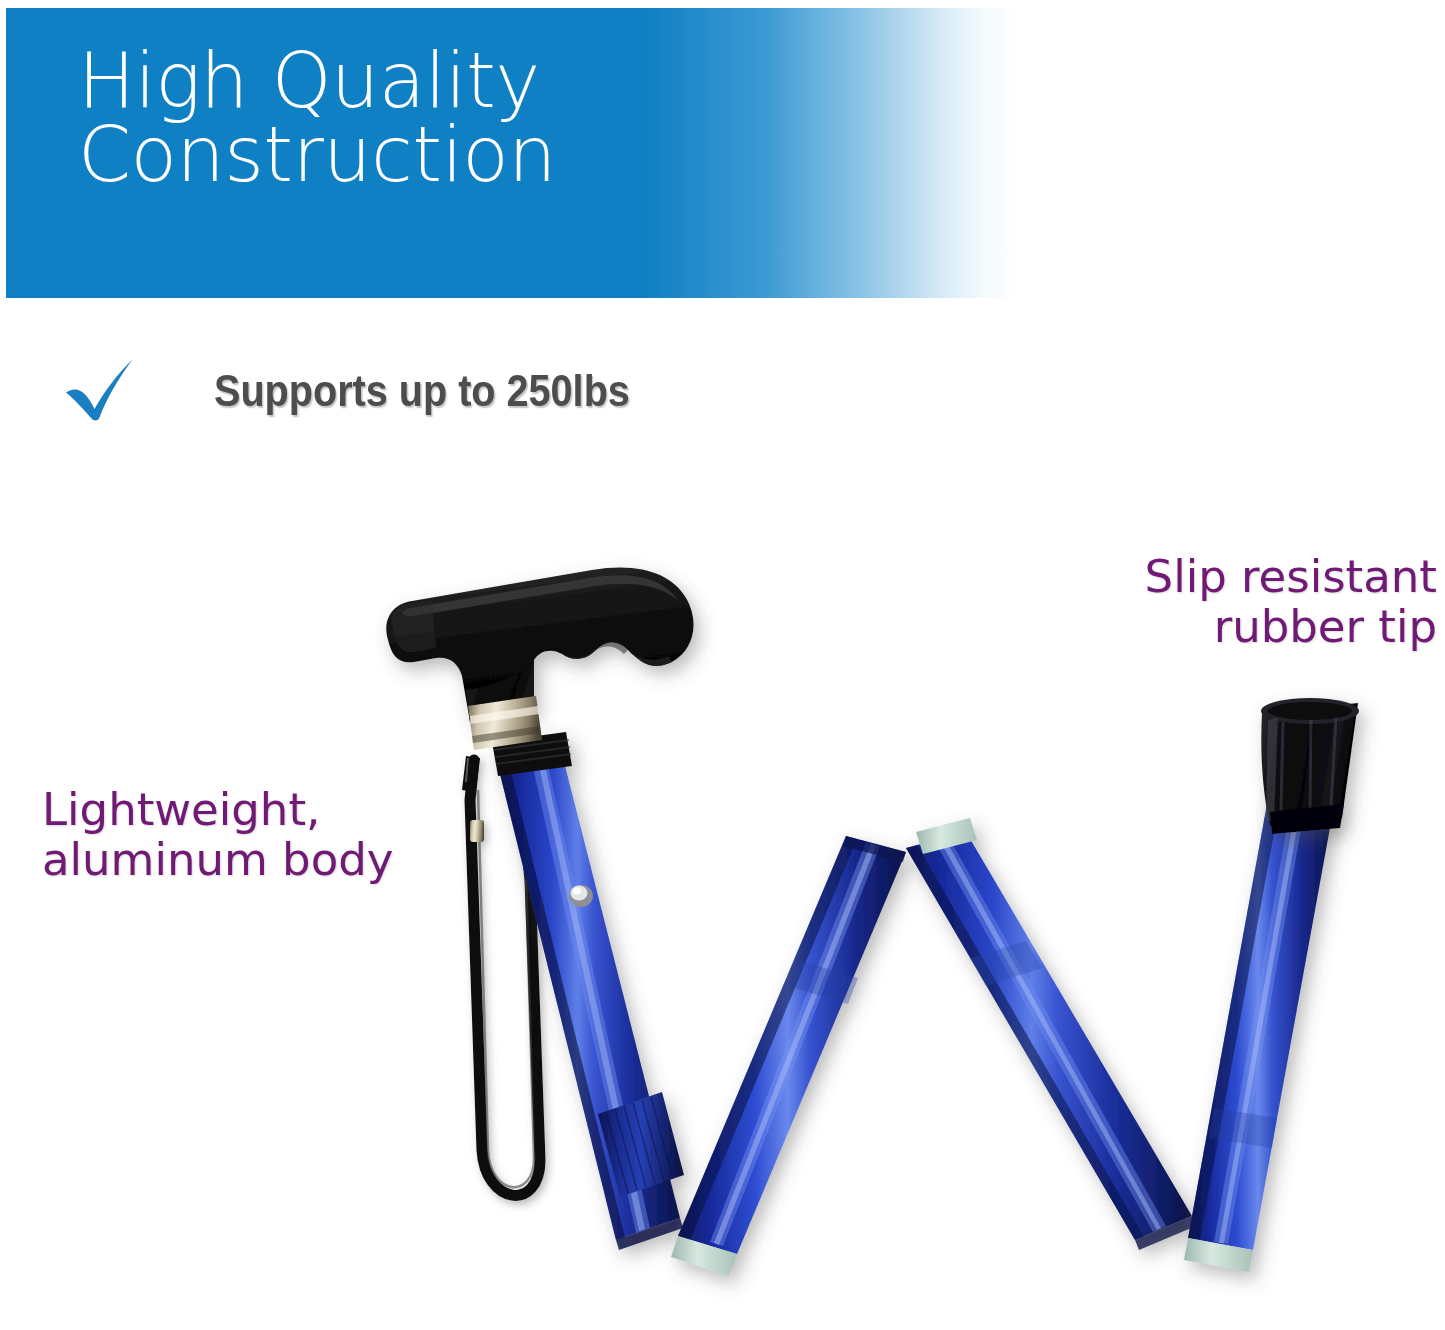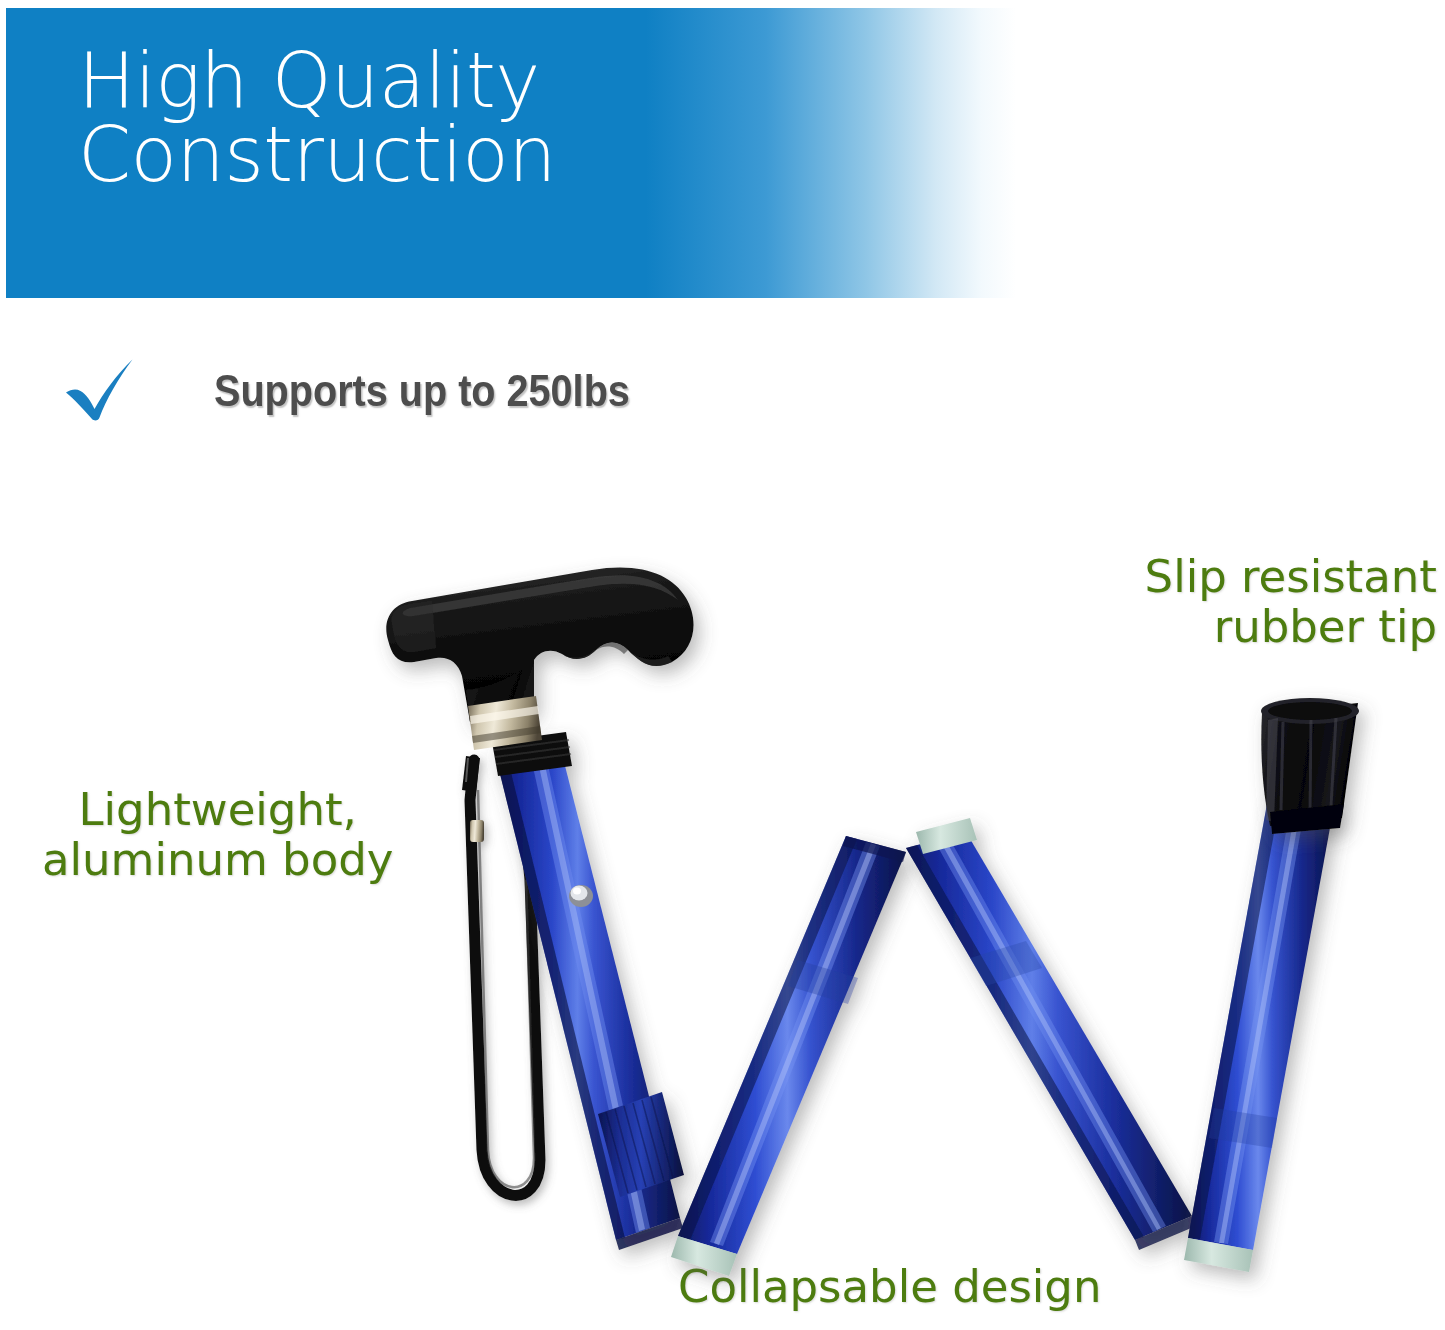--- a/index.html
+++ b/index.html
@@ -71,29 +71,29 @@
     font-family: "Liberation Sans", sans-serif;
     transform: scaleX(0.9);
     transform-origin: left center;
     text-shadow: 1.5px 1.5px 1.5px rgba(120,120,120,0.45);
     white-space: nowrap;
   }
 
   
   .callout {
     position: absolute;
-    color: #4d7c0f;
+    color: #701a75;
     font-size: 45px;
     line-height: 1.12em;
     font-weight: 400;
     white-space: pre-line;
     font-family: "DejaVu Sans", sans-serif;
     text-shadow: 1px 1px 2px rgba(150,150,150,0.35);
   }
-  #callout-left  { left: 42px;  top: 785px;  text-align: center; }
+  #callout-left  { left: 42px;  top: 785px;  text-align: left; }
   #callout-right { right: 8px;  top: 552px;  text-align: right; }
   #callout-bottom{ left: 678px; top: 1262px; text-align: left; }
 
   
   #product {
     position: absolute;
     left: 0;
     top: 0;
     width: 1445px;
     height: 1330px;
@@ -120,21 +120,20 @@
     </svg>
     <div id="bullet-label">Supports up to 250lbs</div>
   </div>
 
   <div id="callout-left" class="callout">Lightweight,
 aluminum body</div>
 
   <div id="callout-right" class="callout">Slip resistant
 rubber tip</div>
 
-  <div id="callout-bottom" class="callout">Collapsable design</div>
 
   <svg id="product" viewBox="0 0 1445 1330">
     <defs>
 
       <linearGradient id="blueTube" x1="0" y1="0" x2="1" y2="0">
         <stop offset="0" stop-color="#101f6e"></stop>
         <stop offset="0.12" stop-color="#17299b"></stop>
         <stop offset="0.30" stop-color="#2a46c8"></stop>
         <stop offset="0.44" stop-color="#5f7fe8"></stop>
         <stop offset="0.53" stop-color="#3954d0"></stop>

